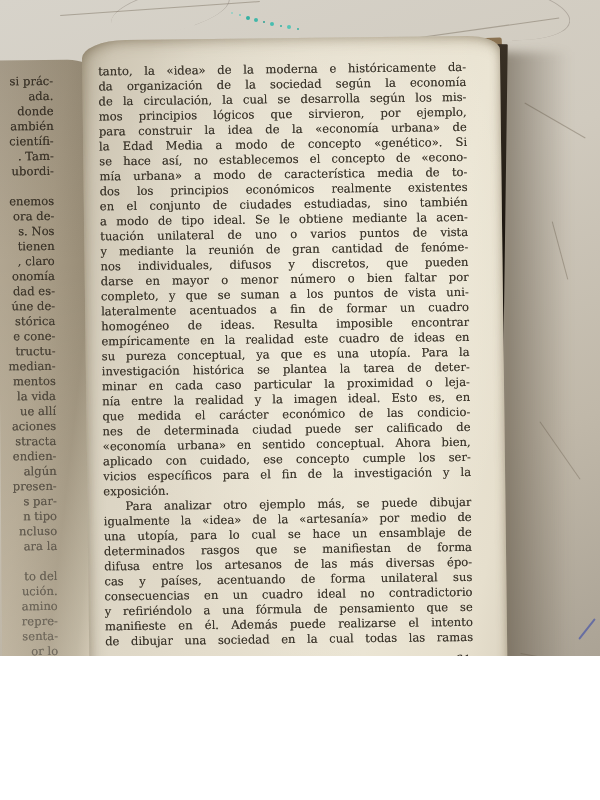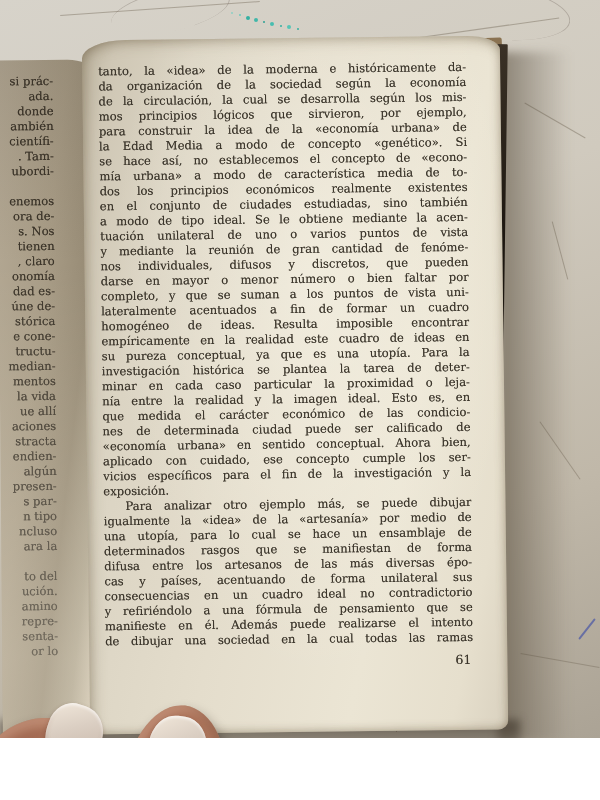--- a/index.html
+++ b/index.html
@@ -1,16 +1,16 @@
 <!DOCTYPE html>
 <html><head>
 <meta charset="utf-8">
 <style>
   html,body{margin:0;padding:0;}
-  #scene{position:relative;width:600px;height:738px;overflow:hidden;
+  #scene{position:relative;width:600px;height:656px;overflow:hidden;
          background:linear-gradient(160deg,#d7d3ca 0%,#d0cabe 38%,#c0b8a9 72%,#aba395 100%);
          font-family:"DejaVu Serif","Liberation Serif",serif;}
   .scratch{position:absolute;height:1px;background:rgba(125,115,100,.5);}
   .scribble{position:absolute;border:1px solid rgba(115,105,95,.35);border-left:none;border-bottom:none;
             border-radius:50%;background:transparent;}
   .teal-specks{position:absolute;left:246px;top:16px;width:4px;height:4px;border-radius:50%;background:#35b0a2;
       box-shadow:8px 2px 0 0 #41b7a9,16px 4px 0 -1px #2ea294,24px 6px 0 0 #48bdb0,
                  33px 8px 0 -1px #35b0a2,41px 9px 0 0 #56c4b6,-8px -3px 0 -1px #6ec9be,
                  50px 11px 0 -1px #35b0a2,-16px -5px 0 -1px #8ccfc5;}
   .paint-speckles{position:absolute;left:255px;top:738px;width:3px;height:3px;border-radius:50%;background:#b77f98;

